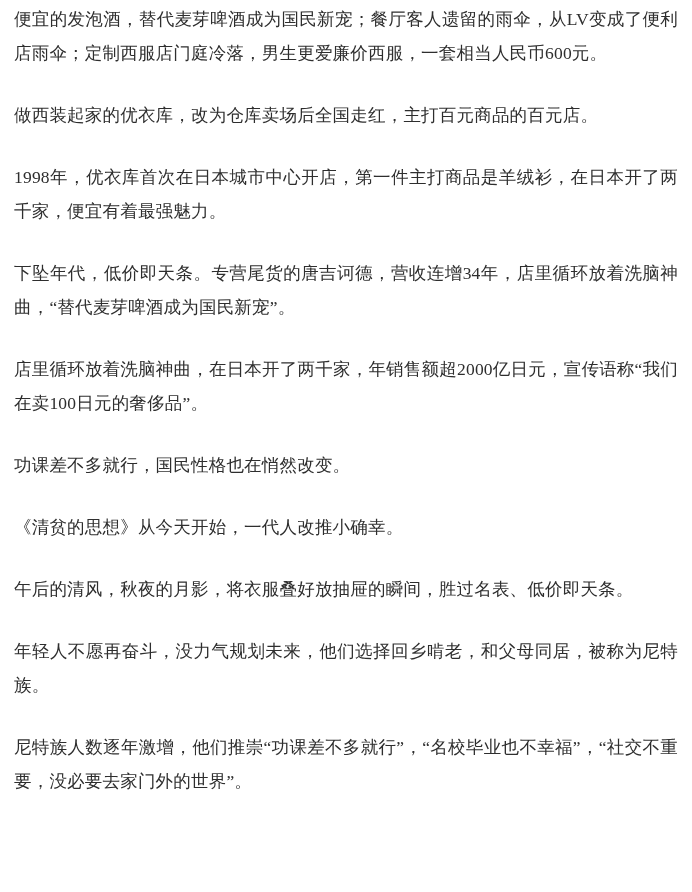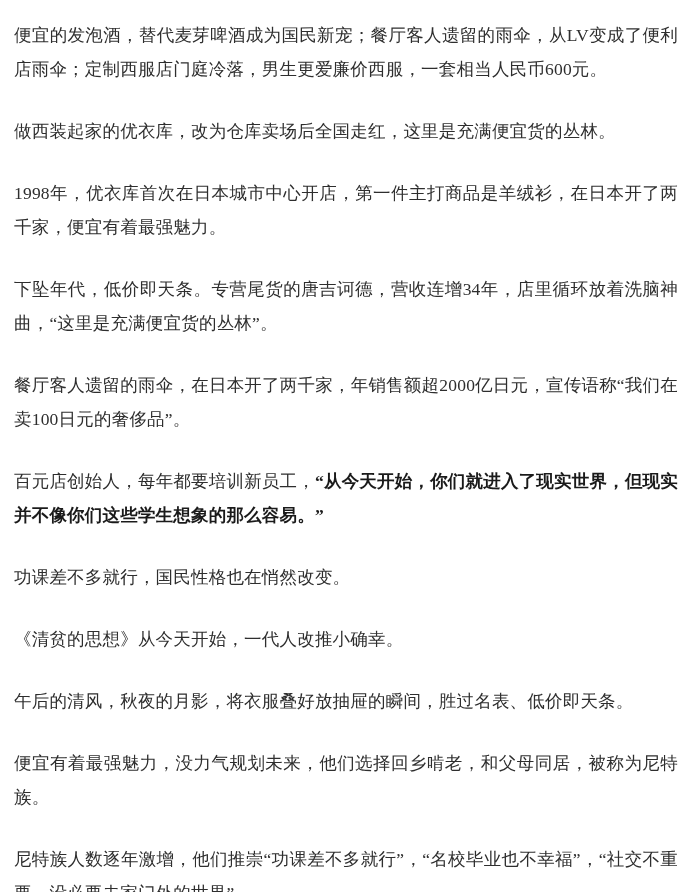--- a/index.html
+++ b/index.html
@@ -21,47 +21,46 @@
   }
   .para {
     font-size: 17.5px;
     line-height: 34px;
     margin: 0 0 28px 0;
     text-align: justify;
     letter-spacing: 0.2px;
     color: #2e2e2e;
   }
   .para.first {
-    margin-top: 18px;
+    margin-top: 2px;
   }
   .para .strong {
     font-weight: bold;
     color: #1a1a1a;
   }
 </style>
 </head>
 <body>
 
 <div class="article">
 
   <p class="para first">便宜的发泡酒，替代麦芽啤酒成为国民新宠；餐厅客人遗留的雨伞，从LV变成了便利店雨伞；定制西服店门庭冷落，男生更爱廉价西服，一套相当人民币600元。</p>
 
-  <p class="para">做西装起家的优衣库，改为仓库卖场后全国走红，这里是充满便宜货的丛林。</p>
+  <p class="para">做西装起家的优衣库，改为仓库卖场后全国走红，主打百元商品的百元店。</p>
 
   <p class="para">1998年，优衣库首次在日本城市中心开店，第一件主打商品是羊绒衫，在日本开了两千家，便宜有着最强魅力。</p>
 
-  <p class="para">下坠年代，低价即天条。专营尾货的唐吉诃德，营收连增34年，店里循环放着洗脑神曲，“这里是充满便宜货的丛林”。</p>
+  <p class="para">下坠年代，低价即天条。专营尾货的唐吉诃德，营收连增34年，店里循环放着洗脑神曲，“替代麦芽啤酒成为国民新宠”。</p>
 
-  <p class="para">餐厅客人遗留的雨伞，在日本开了两千家，年销售额超2000亿日元，宣传语称“我们在卖100日元的奢侈品”。</p>
+  <p class="para">店里循环放着洗脑神曲，在日本开了两千家，年销售额超2000亿日元，宣传语称“我们在卖100日元的奢侈品”。</p>
 
-  <p class="para"><span>百元店创始人，每年都要培训新员工，</span><span class="strong">“从今天开始，你们就进入了现实世界，但现实并不像你们这些学生想象的那么容易。”</span></p>
 
   <p class="para">功课差不多就行，国民性格也在悄然改变。</p>
 
   <p class="para">《清贫的思想》从今天开始，一代人改推小确幸。</p>
 
   <p class="para">午后的清风，秋夜的月影，将衣服叠好放抽屉的瞬间，胜过名表、低价即天条。</p>
 
-  <p class="para">便宜有着最强魅力，没力气规划未来，他们选择回乡啃老，和父母同居，被称为尼特族。</p>
+  <p class="para">年轻人不愿再奋斗，没力气规划未来，他们选择回乡啃老，和父母同居，被称为尼特族。</p>
 
   <p class="para">尼特族人数逐年激增，他们推崇“功课差不多就行”，“名校毕业也不幸福”，“社交不重要，没必要去家门外的世界”。</p>
 
 </div>
 
 </body></html>

